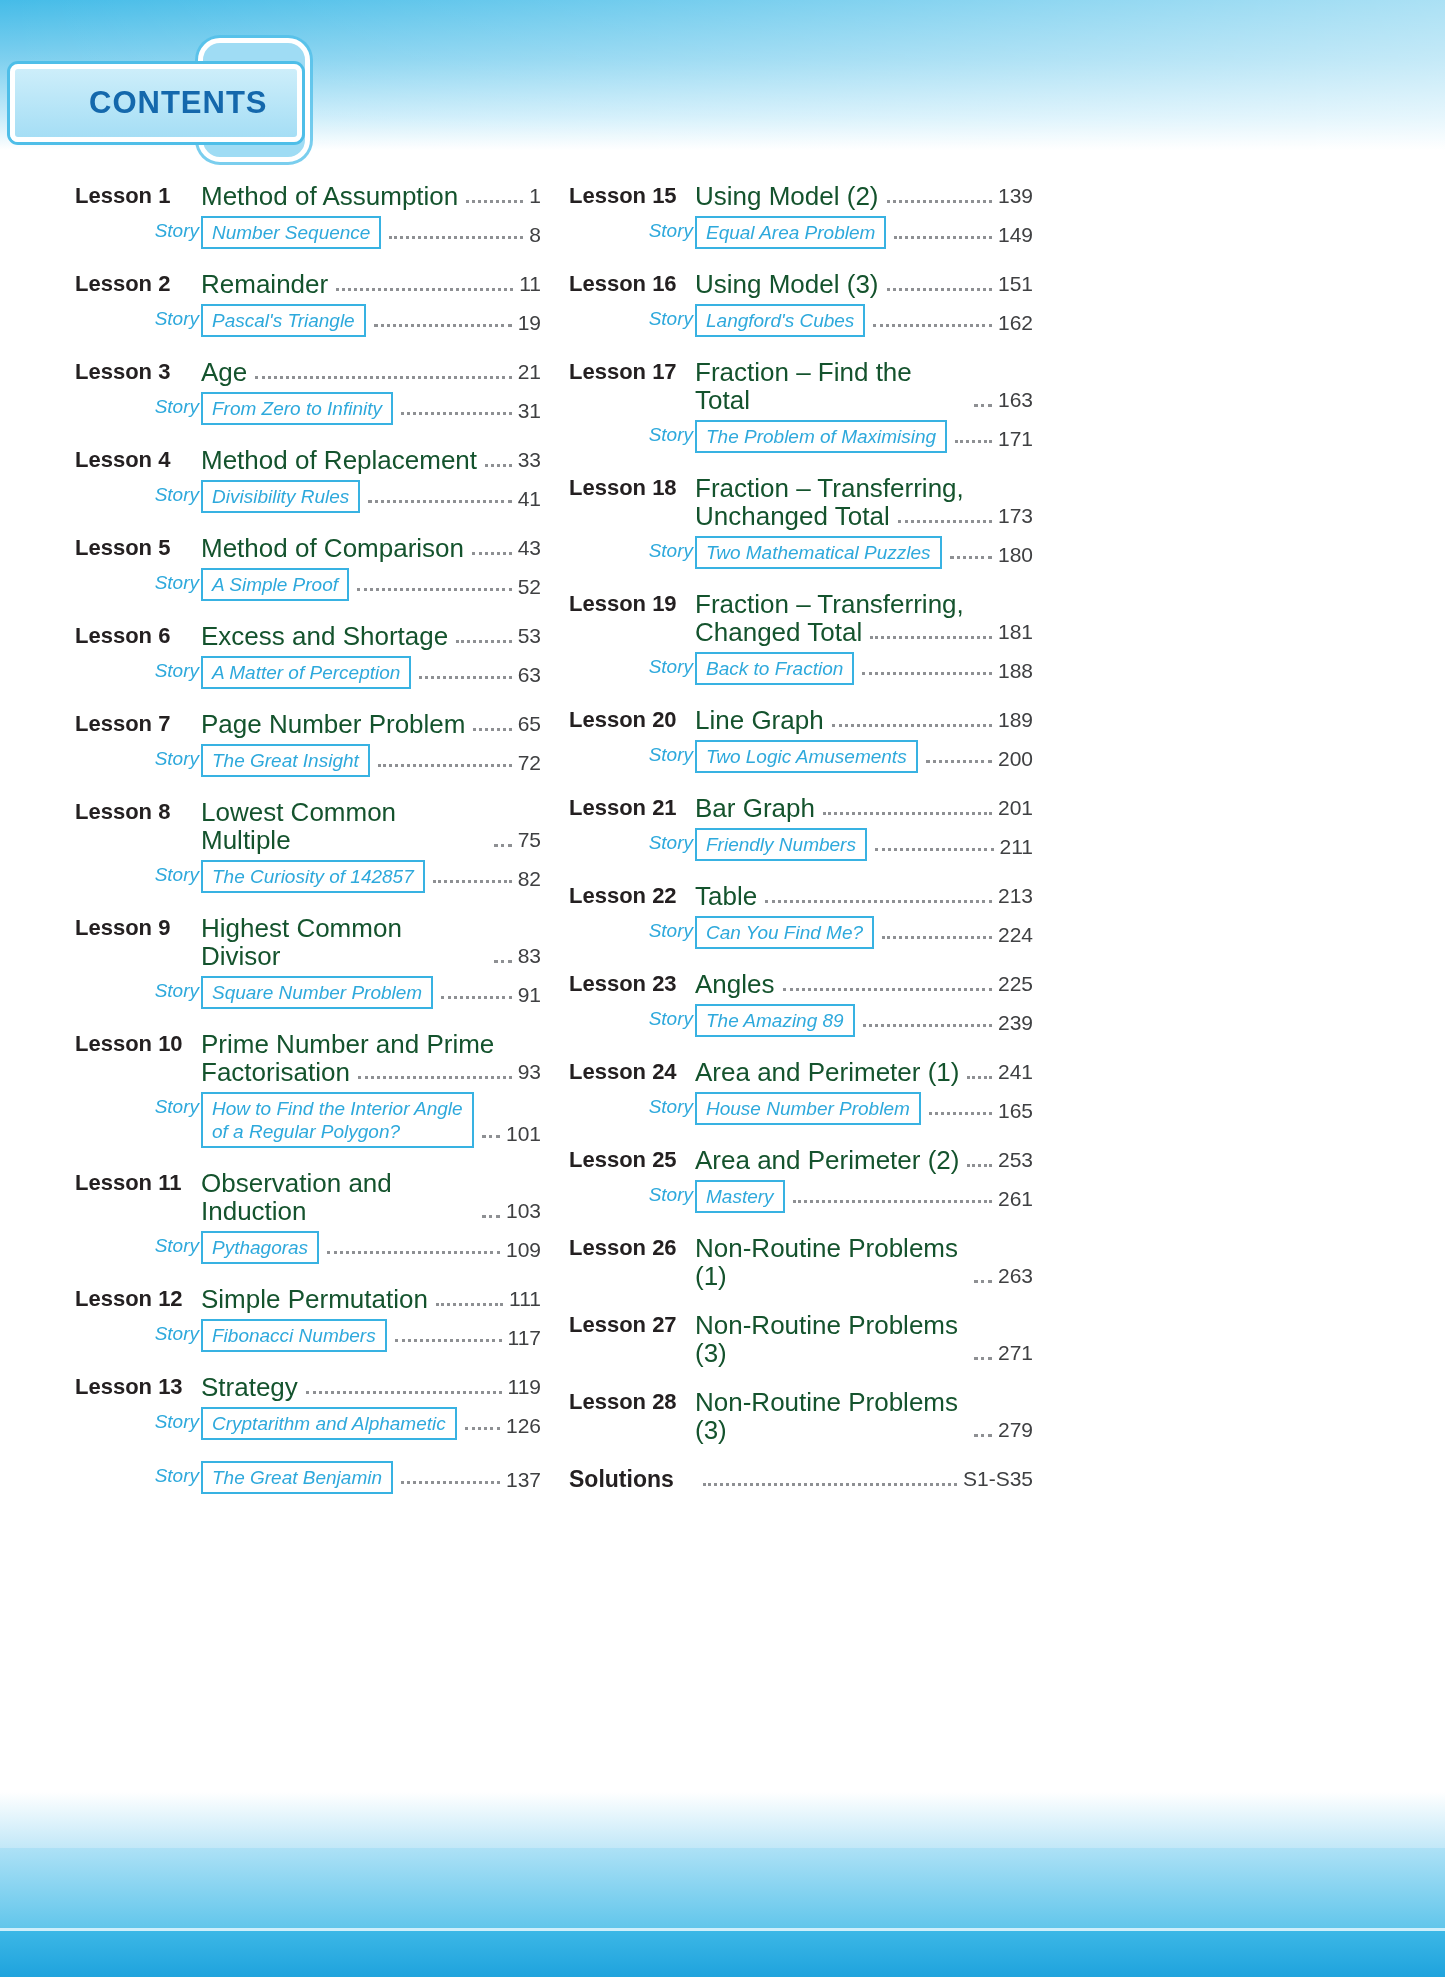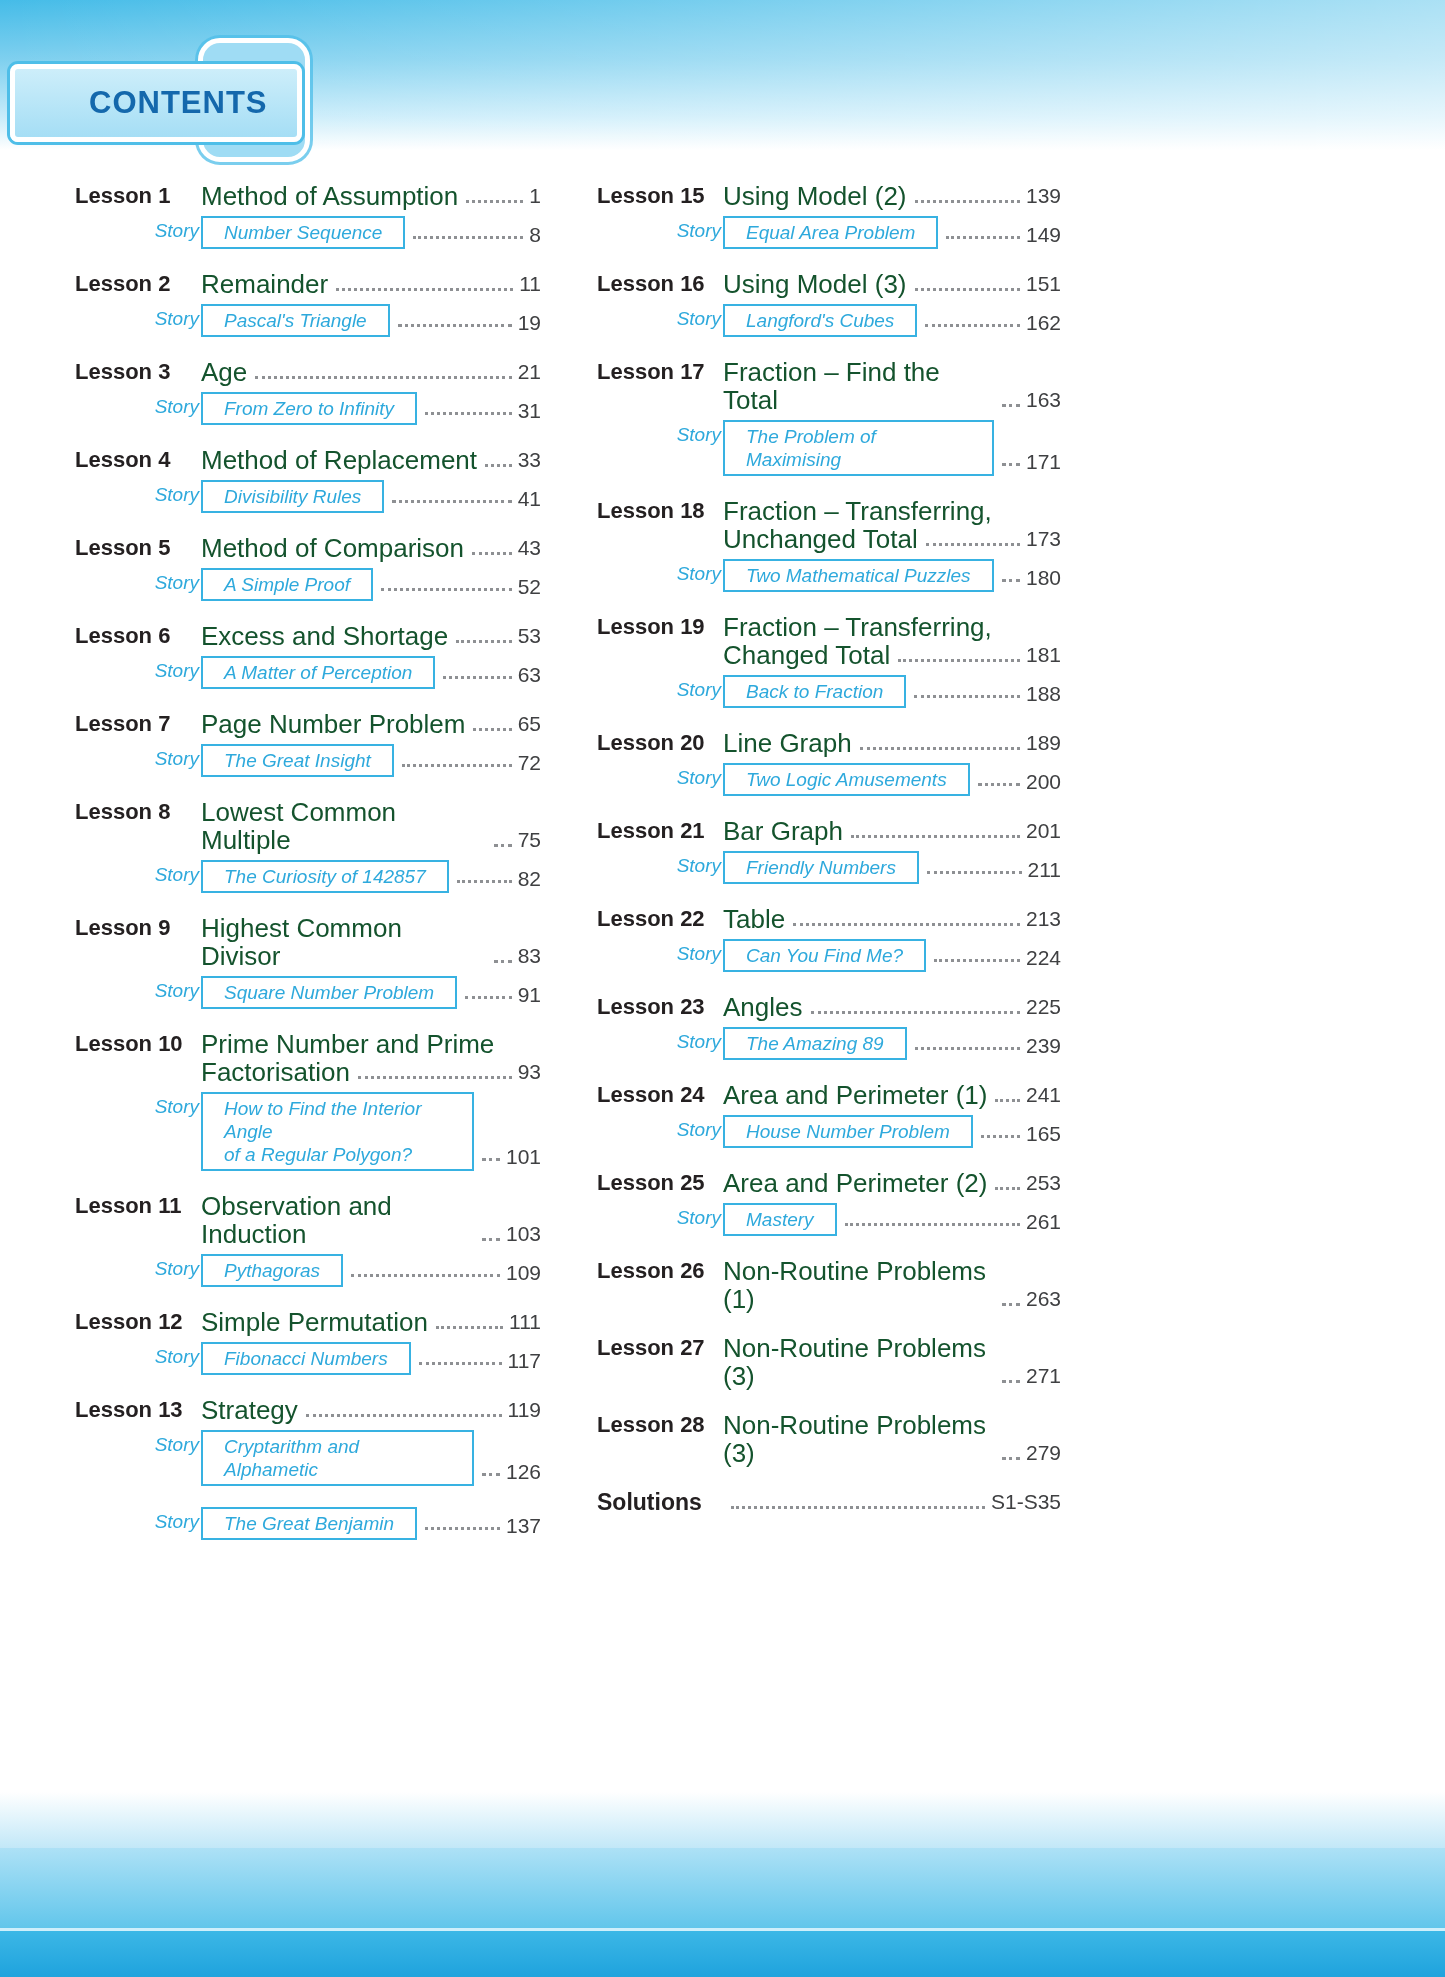--- a/index.html
+++ b/index.html
@@ -23,41 +23,41 @@
     background:linear-gradient(180deg,#CDEEFA 0%,#A5DEF5 100%);
     border:5px solid #ffffff;border-radius:8px;
     box-shadow:0 0 0 3px #4EBEE8;
     display:flex;align-items:center;box-sizing:border-box;padding-left:74px;
   }
   .contents-box span{
     font-size:31px;font-weight:bold;color:#1468AC;letter-spacing:1px;
   }
 
   
-  .toc{position:absolute;top:182px;left:75px;display:flex;gap:56px;}
+  .toc{position:absolute;top:182px;left:75px;display:flex;gap:28px;}
   .col{width:466px;}
   .col.right{width:464px;}
 
   .entry{margin-bottom:21px;}
   .row{display:flex;align-items:flex-start;}
   .row-body{flex:1 1 auto;min-width:0;}
   .row2{display:flex;align-items:flex-end;}
 
   .label-col{flex:0 0 126px;width:126px;box-sizing:border-box;}
   .lesson-label{font-size:22px;font-weight:bold;color:#242021;line-height:28px;}
   .lesson-title{font-size:26px;color:#14532d;line-height:28px;}
   .page-num{font-size:21px;color:#3F4042;line-height:28px;flex:0 0 auto;}
   .dots{flex:1 1 auto;min-width:18px;border-bottom:3px dotted #8E9093;margin:0 6px 7px 8px;}
 
   .story-row{margin-top:6px;}
   .story-label{font-size:19px;font-style:italic;color:#2EA9DC;text-align:right;
     padding-right:2px;line-height:29px;}
   .story-box{
     border:2px solid #38B2E2;background:#ffffff;color:#2EA9DC;
-    font-style:italic;font-size:19px;line-height:23px;padding:3px 21px;
+    font-style:italic;font-size:19px;line-height:23px;padding:3px 9px;
     flex:0 1 auto;
   }
   .story-r .dots{margin-bottom:10px;}
 
   .entry.solutions{margin-top:16px;}
   .entry.solutions .lesson-label{font-size:23px;}
 
   
   .footer{position:absolute;left:0;bottom:0;width:100%;}
   .footer .f1{height:56px;background:linear-gradient(180deg,rgba(255,255,255,0) 0%,#C2E8F8 100%);}

